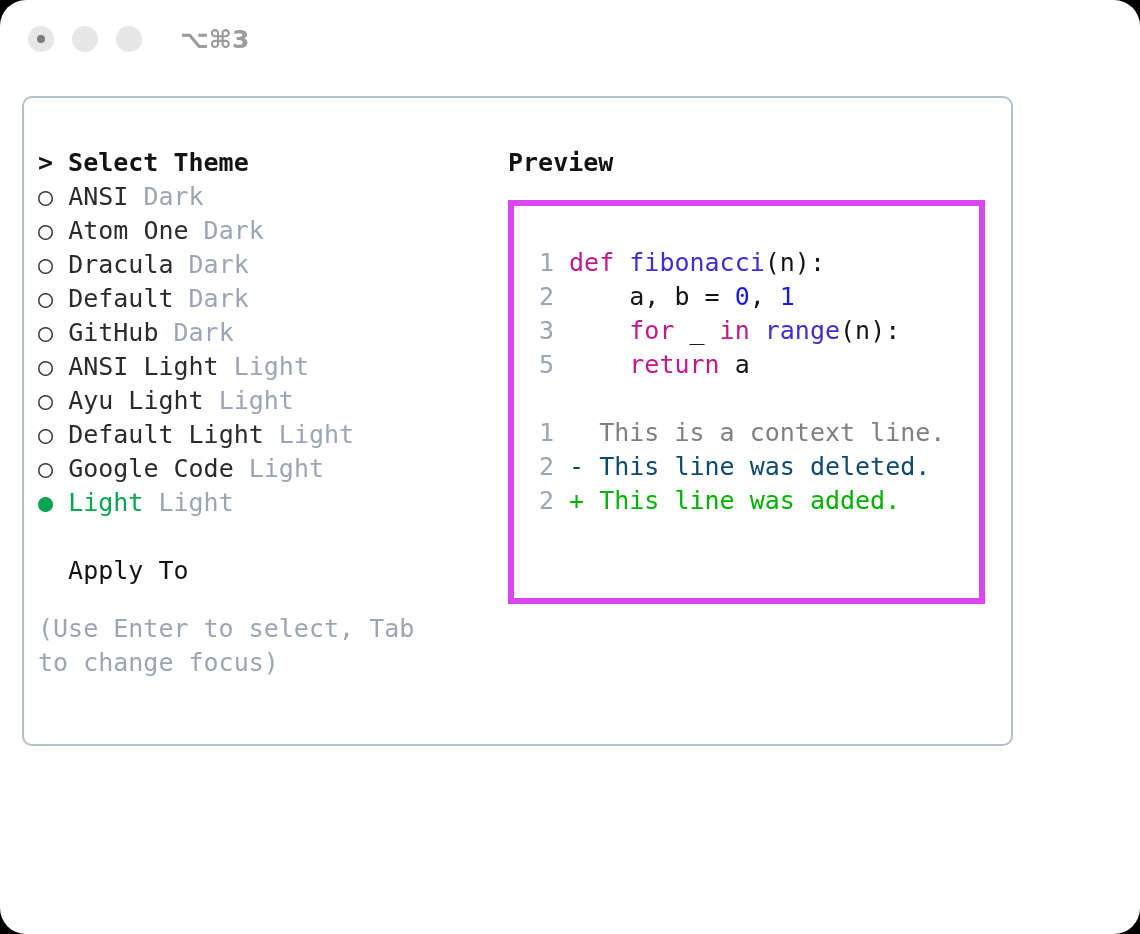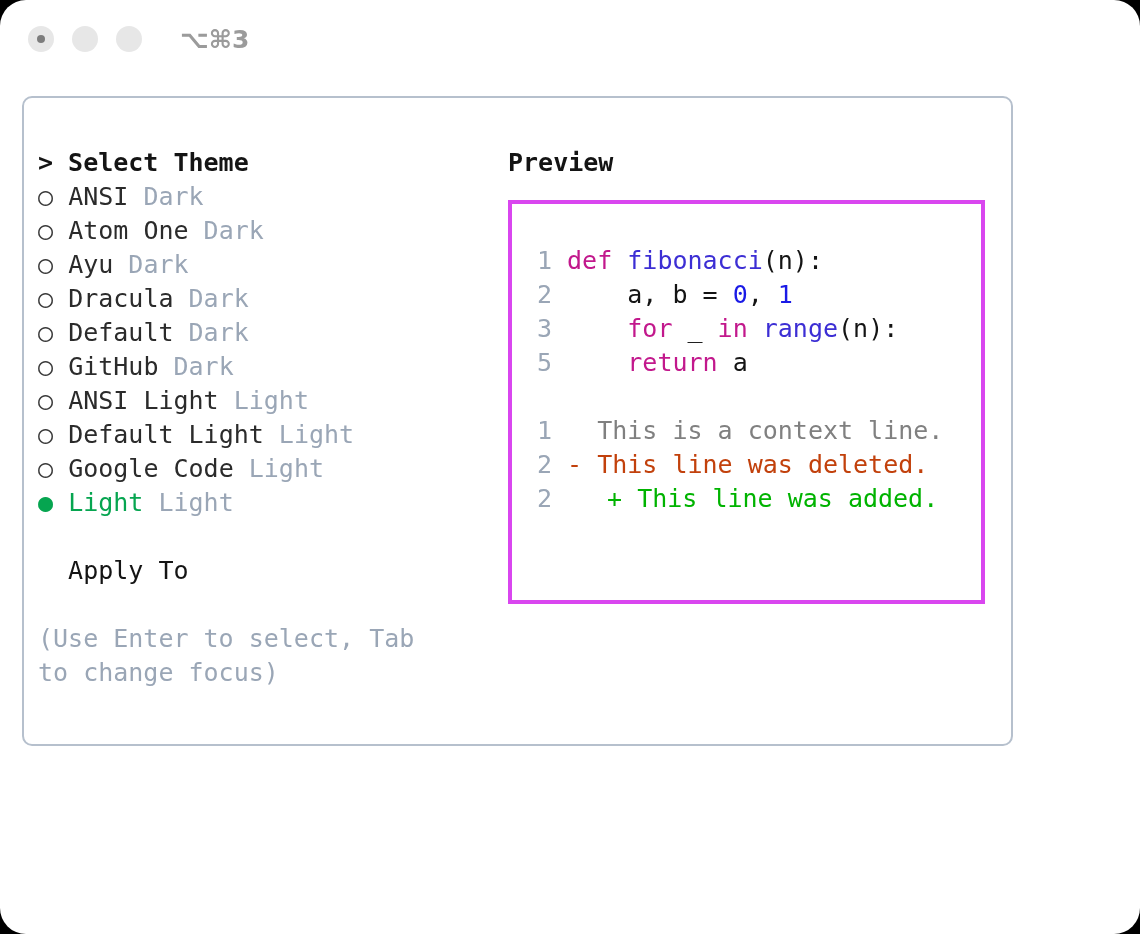--- a/index.html
+++ b/index.html
@@ -107,21 +107,21 @@
     white-space: pre;
   }
   .opt .bullet { color: #3a3a3a; }
   .opt .bullet.sel { color: #06a550; }
   .opt .name.sel { color: #06a550; }
   .badge { color: #9aa6b6; }
 
   .gap-block { height: 34px; }
 
   .hint {
-    margin-top: 34px;
+    margin-top: 24px;
     font-size: 25px;
     line-height: 34px;
     color: #9aa6b6;
     width: 410px;
     white-space: pre-wrap;
   }
 
   
   .right-col {
     flex: 1;
@@ -131,21 +131,21 @@
   .preview-title {
     font-size: 25px;
     line-height: 34px;
     font-weight: bold;
     color: #141414;
   }
   .preview-panel {
     margin-top: 20px;
     width: 477px;
     height: 404px;
-    border: 4px solid #d946ef;
+    border: 6px solid #d946ef;
     box-sizing: border-box;
     padding: 40px 0 0 12px;
     background: #ffffff;
   }
 
   .code-line {
     font-size: 25px;
     line-height: 34px;
     white-space: pre;
   }
@@ -153,22 +153,22 @@
     display: inline-block;
     width: 28px;
     text-align: right;
     color: #9aa6b6;
   }
   .kw   { color: #c2188c; }
   .fn   { color: #3c2ed4; }
   .num  { color: #1a1ae6; }
   .pl   { color: #141414; }
   .ctx  { color: #808080; }
-  .del  { color: #c2410c; }
-  .add  { color: #00b300; margin-left: 40px; }
+  .del  { color: #0c4a6e; }
+  .add  { color: #00b300; }
   .blank { height: 34px; }
 </style>
 </head>
 <body>
 
 <div class="page">
 
   <div class="titlebar">
     <div class="dots">
       <span class="dot">
@@ -183,25 +183,25 @@
   <div class="card">
     <div class="card-inner">
 
       <div class="left-col">
 
         <div class="section-head bold"><span>&gt; </span><span>Select Theme</span></div>
 
         <div id="theme-list">
             <div class="opt"><span class="bullet">○</span> <span class="name">ANSI</span> <span class="badge">Dark</span></div>
             <div class="opt"><span class="bullet">○</span> <span class="name">Atom One</span> <span class="badge">Dark</span></div>
-            <div class="opt"><span class="bullet">○</span> <span class="name">Ayu</span> <span class="badge">Dark</span></div>
             <div class="opt"><span class="bullet">○</span> <span class="name">Dracula</span> <span class="badge">Dark</span></div>
             <div class="opt"><span class="bullet">○</span> <span class="name">Default</span> <span class="badge">Dark</span></div>
             <div class="opt"><span class="bullet">○</span> <span class="name">GitHub</span> <span class="badge">Dark</span></div>
             <div class="opt"><span class="bullet">○</span> <span class="name">ANSI Light</span> <span class="badge">Light</span></div>
+            <div class="opt"><span class="bullet">○</span> <span class="name">Ayu Light</span> <span class="badge">Light</span></div>
             <div class="opt"><span class="bullet">○</span> <span class="name">Default Light</span> <span class="badge">Light</span></div>
             <div class="opt"><span class="bullet">○</span> <span class="name">Google Code</span> <span class="badge">Light</span></div>
             <div class="opt"><span class="bullet sel">●</span> <span class="name sel">Light</span> <span class="badge">Light</span></div>
           </div>
 
         <div class="gap-block"></div>
 
         <div class="section-head">  <span>Apply To</span></div>
 
 

